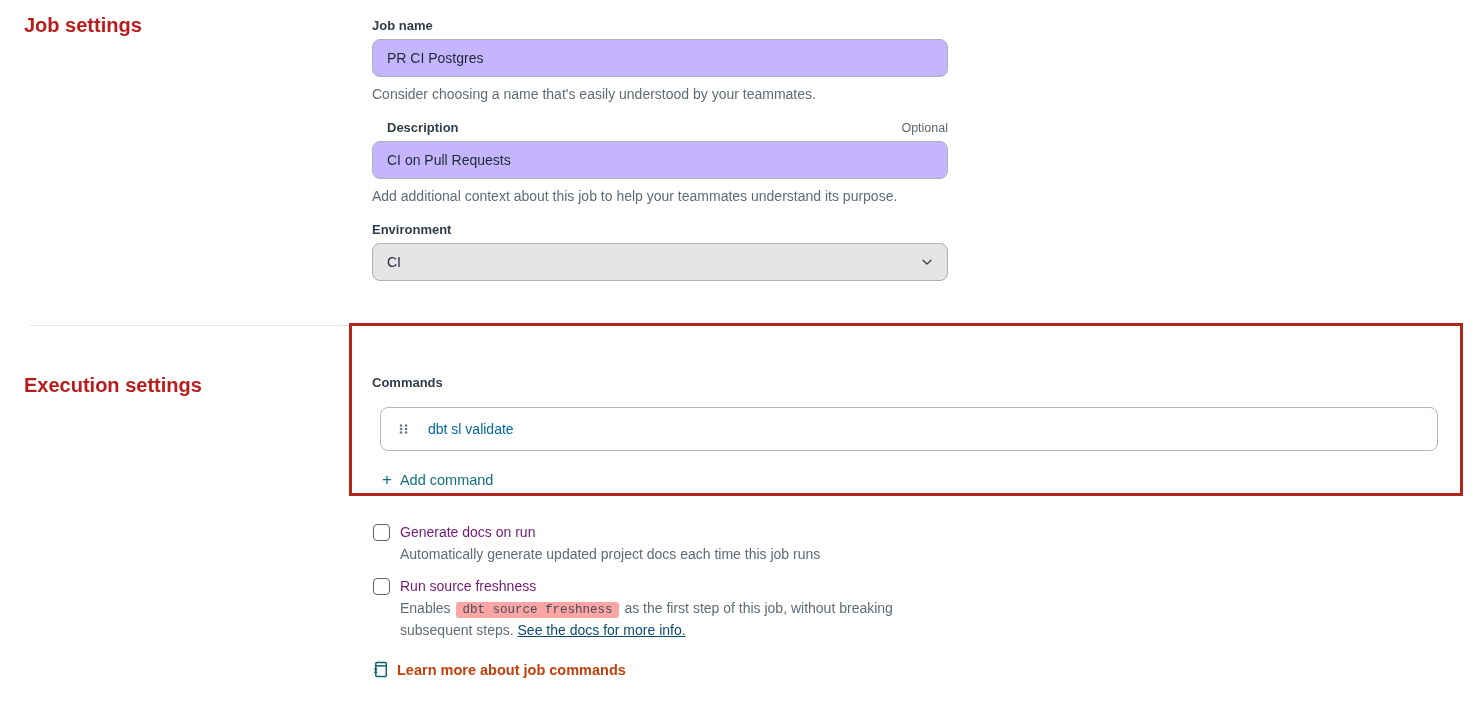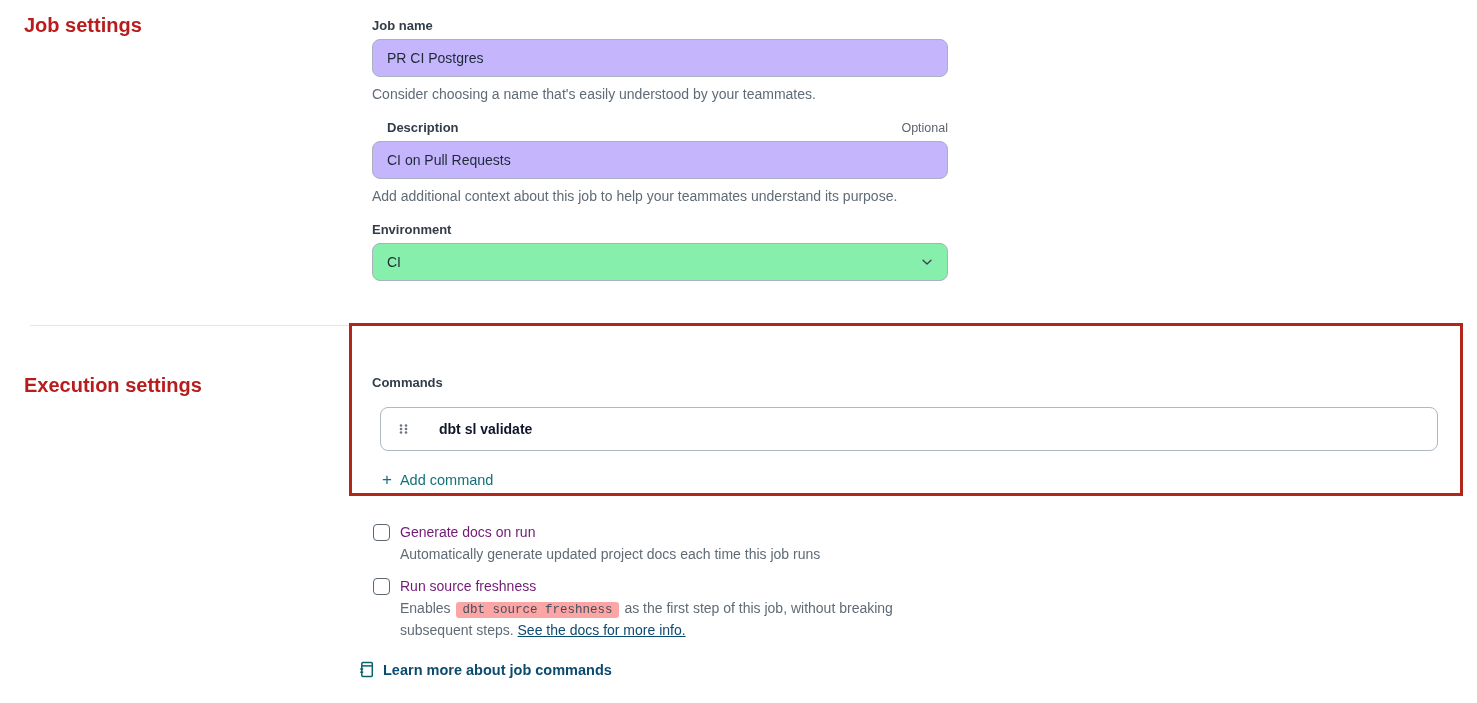--- a/index.html
+++ b/index.html
@@ -20,21 +20,21 @@
     border: 1px solid #a9b1bd; border-radius: 8px; background: #c4b5fd;
     padding: 0 14px; font-size: 14px; color: #1e2936;
     font-family: "Liberation Sans", "DejaVu Sans", sans-serif; outline: none;
   }
   .helper { margin-top: 8px; font-size: 14px; color: #606b76; line-height: 18px; }
   .mt-field { margin-top: 17px; }
 
   .select-box {
     display: flex; align-items: center; justify-content: space-between;
     width: 100%; height: 38px; margin-top: 6px; cursor: pointer;
-    border: 1px solid #a9b1bd; border-radius: 8px; background: #86efac; padding: 0 14px;
+    border: 1px solid #a9b1bd; border-radius: 8px; background: #e5e5e5; padding: 0 14px;
     font-size: 14px; color: #1e2936;
   }
 
   
   .divider { position: absolute; left: 30px; top: 325px; width: 1433px; height: 1px; background: #e5e7ea; }
 
   
   .highlight-box {
     position: absolute; left: 349px; top: 323px; width: 1114px; height: 173px;
     border: 3px solid #b2271a; background: transparent; pointer-events: none;
@@ -42,24 +42,23 @@
 
   
   #commands-label { position: absolute; left: 372px; top: 375px; }
   .command-row {
     position: absolute; left: 380px; top: 407px; width: 1058px; height: 44px;
     border: 1px solid #afb7c1; border-radius: 8px; background: #fff;
     display: flex; align-items: center; padding: 0 12px 0 15px;
   }
   .drag-handle { display: inline-flex; cursor: grab; padding: 2px; }
   .command-input {
-    border: none; outline: none; background: transparent; margin-left: 28px;
-    font-size: 14px; color: #0f172a; flex: 1;
+    border: none; outline: none; background: transparent; margin-left: 17px;
+    font-size: 14px; color: #0369a1; flex: 1;
     font-family: "Liberation Sans", "DejaVu Sans", sans-serif;
-    font-weight: bold;
   }
   .add-command {
     position: absolute; left: 382px; top: 471px;
     display: inline-flex; align-items: center; gap: 8px; cursor: pointer;
     color: #12717c; font-size: 14.5px; text-decoration: none;
   }
   .add-plus { font-size: 17px; line-height: 17px; font-weight: 400; }
 
   
   .check-group { position: absolute; left: 373px; display: flex; align-items: flex-start; }
@@ -74,23 +73,23 @@
   .check-helper { margin-top: 3px; font-size: 14px; color: #606b76; line-height: 20px; width: 560px; }
   .inline-code {
     font-family: "Liberation Mono", "DejaVu Sans Mono", monospace;
     font-size: 12.5px; background: #fca5a5; color: #454f5b;
     padding: 1px 6px; border-radius: 3px; margin: 0 2px;
   }
   .docs-link { color: #0c4a6e; text-decoration: underline; cursor: pointer; }
 
   
   .learn-more {
-    position: absolute; left: 359px; top: 661px;
+    position: absolute; left: 373px; top: 661px;
     display: inline-flex; align-items: center; gap: 9px; cursor: pointer;
-    color: #0c4a6e; font-size: 14.5px; font-weight: 700; text-decoration: none;
+    color: #c2410c; font-size: 14.5px; font-weight: 700; text-decoration: none;
   }
 </style>
 </head>
 <body>
 
 <h2 class="section-title" id="job-settings-title">Job settings</h2>
 
 <div class="form-col">
   <div class="field-label">Job name</div>
   <input class="text-input" type="text" value="PR CI Postgres" style="">

